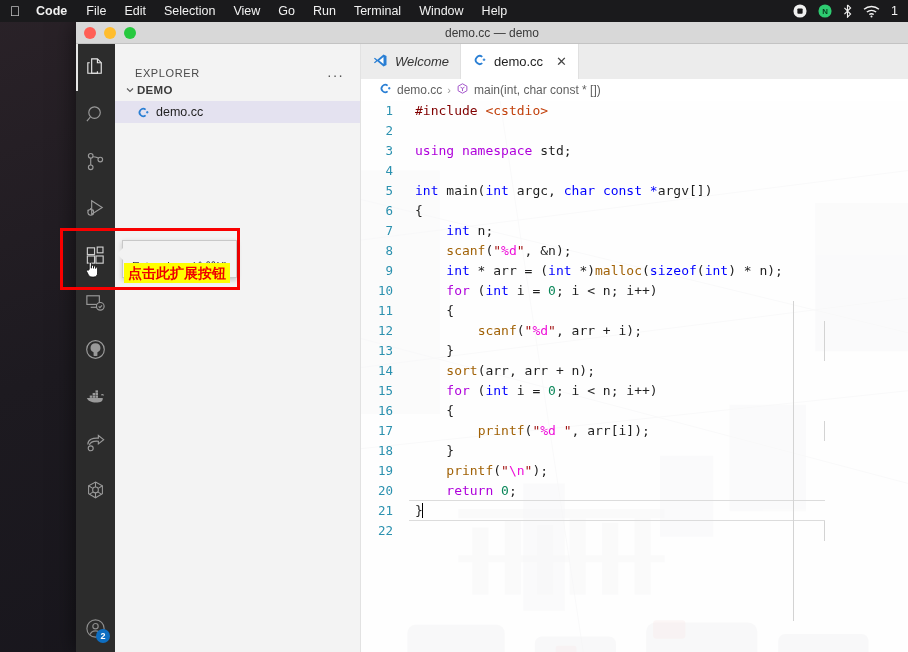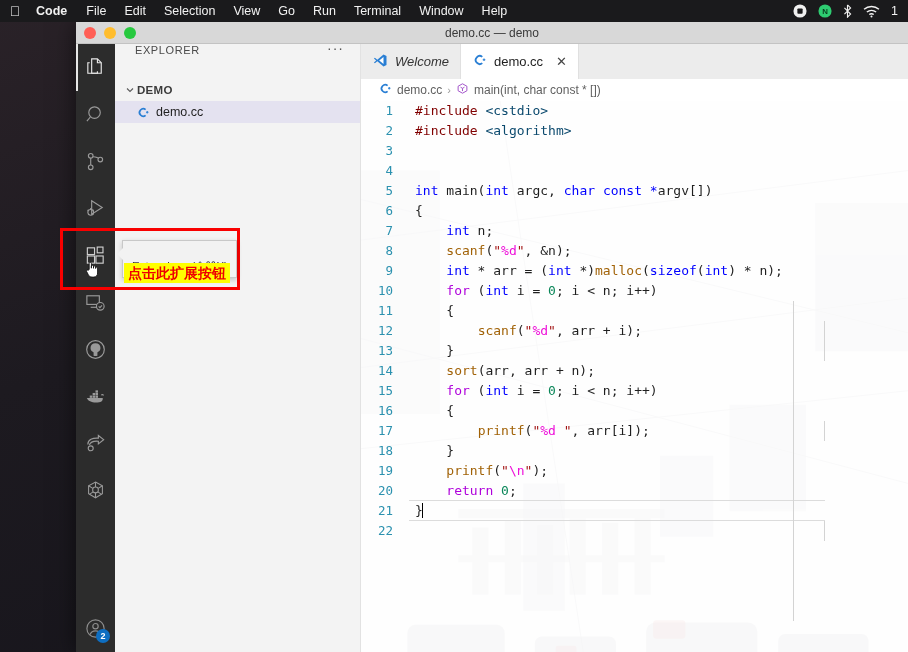--- a/index.html
+++ b/index.html
@@ -125,21 +125,21 @@
   
   #sidebar {
     width: 246px;
     background: #f3f3f3;
     border-right: 1px solid #e2e2e2;
     flex: 0 0 246px;
     display: flex; flex-direction: column;
   }
   #sidebar-header {
     height: 35px;
-    display: flex; align-items: flex-start;
+    display: flex; align-items: flex-end;
     padding: 0 16px 0 20px;
     font-size: 11px;
     letter-spacing: .6px;
     color: #4b4b4b;
   }
   #sidebar-dots {
     margin-left: auto;
     color: #555; font-size: 14px;
     letter-spacing: 1px;
     line-height: 8px;
@@ -256,21 +256,21 @@
   }
   .caret {
     display: inline-block;
     width: 1px; height: 15px;
     background: #000;
     vertical-align: -3px;
     margin-left: -1px;
   }
   
   .t-pre   { color: #800000; }
-  .t-inc   { color: #0c4a6e; }
+  .t-inc   { color: #c2410c; }
   .t-kw    { color: #af00db; }
   .t-type  { color: #0000ff; }
   .t-fn    { color: #a16207; }
   .t-str   { color: #a31515; }
   .t-esc   { color: #ee0fd9; }
   .t-num   { color: #098658; }
   .t-punc  { color: #1f1f1f; }
 
   .indent-guide {
     position: absolute;
@@ -634,22 +634,22 @@
               <rect x="252" y="448" width="28" height="16" rx="3"></rect>
               <rect x="168" y="470" width="18" height="10" rx="2"></rect>
             </g>
             <g fill="#b5b5bf" opacity="0.35">
               <rect x="0" y="500" width="472" height="30"></rect>
             </g>
           </svg>
 
           <div id="codelayer">
               <div class="line"><span class="ln">1</span><span class="code"><span class="t-pre">#include </span><span class="t-inc">&lt;cstdio&gt;</span></span></div>
-              <div class="line"><span class="ln">2</span><span class="code"><span class="t-pre">#include </span><span class="t-inc">&lt;algorithm&gt;</span></span></div>
-              <div class="line"><span class="ln">3</span></div>
+              <div class="line"><span class="ln">2</span></div>
+              <div class="line"><span class="ln">3</span><span class="code"><span class="t-kw">using</span><span class="t-punc"> </span><span class="t-kw">namespace</span><span class="t-punc"> std;</span></span></div>
               <div class="line"><span class="ln">4</span><span class="code"></span></div>
               <div class="line"><span class="ln">5</span><span class="code"><span class="t-type">int</span><span class="t-punc"> main(</span><span class="t-type">int</span><span class="t-punc"> argc, </span><span class="t-type">char</span><span class="t-punc"> </span><span class="t-type">const</span><span class="t-punc"> </span><span class="t-type">*</span><span class="t-punc">argv[])</span></span></div>
               <div class="line"><span class="ln">6</span><span class="code"><span class="t-punc">{</span></span></div>
               <div class="line"><span class="ln">7</span><span class="code"><span class="t-punc">    </span><span class="t-type">int</span><span class="t-punc"> n;</span></span></div>
               <div class="line"><span class="ln">8</span><span class="code"><span class="t-punc">    </span><span class="t-fn">scanf</span><span class="t-punc">(</span><span class="t-str">"</span><span class="t-esc">%d</span><span class="t-str">"</span><span class="t-punc">, &amp;n);</span></span></div>
               <div class="line"><span class="ln">9</span><span class="code"><span class="t-punc">    </span><span class="t-type">int</span><span class="t-punc"> * arr = (</span><span class="t-type">int</span><span class="t-punc"> *)</span><span class="t-fn">malloc</span><span class="t-punc">(</span><span class="t-type">sizeof</span><span class="t-punc">(</span><span class="t-type">int</span><span class="t-punc">) * n);</span></span></div>
               <div class="line"><span class="ln">10</span><span class="code"><span class="t-punc">    </span><span class="t-kw">for</span><span class="t-punc"> (</span><span class="t-type">int</span><span class="t-punc"> i = </span><span class="t-num">0</span><span class="t-punc">; i &lt; n; i++)</span></span></div>
               <div class="line"><span class="ln">11</span><span class="code"><span class="t-punc">    {</span></span></div>
               <div class="line"><span class="ln">12</span><span class="code"><span class="t-punc">        </span><span class="t-fn">scanf</span><span class="t-punc">(</span><span class="t-str">"</span><span class="t-esc">%d</span><span class="t-str">"</span><span class="t-punc">, arr + i);</span></span></div>
               <div class="line"><span class="ln">13</span><span class="code"><span class="t-punc">    }</span></span></div>

